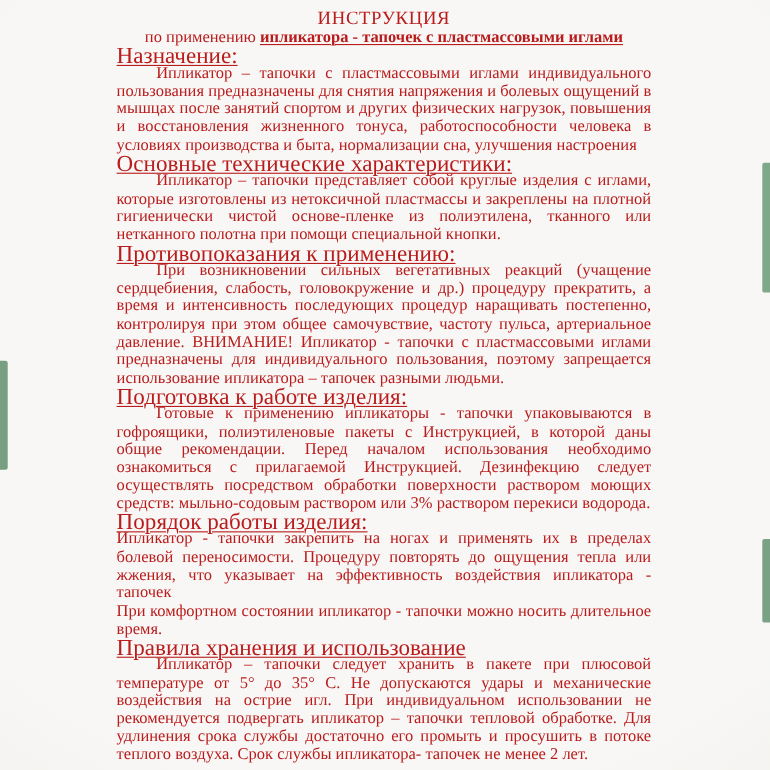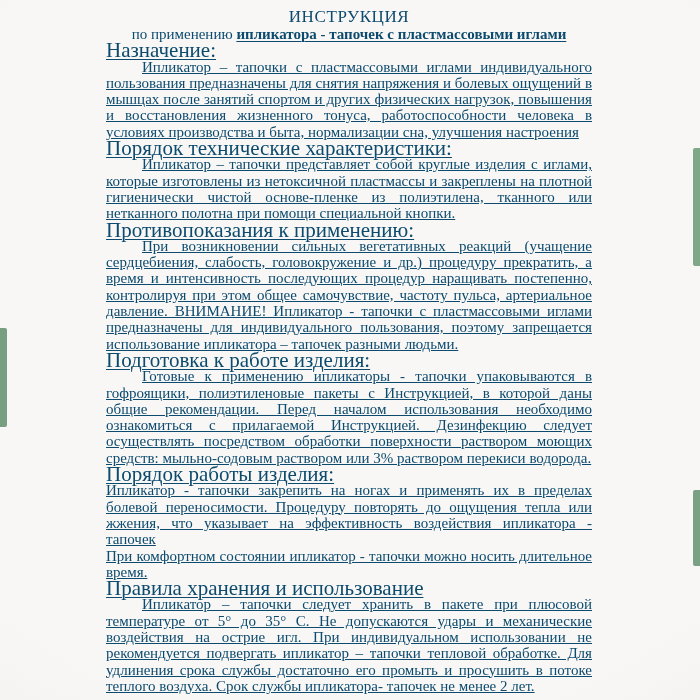--- a/index.html
+++ b/index.html
@@ -63,43 +63,42 @@
     font-size: 21px;
     line-height: 16.3px;
     font-weight: normal;
     text-decoration: underline;
     text-decoration-thickness: 1px;
     text-underline-offset: 2px;
   }
   .doc p.para {
     margin: 0;
     text-align: justify;
-    text-decoration: underline;
   }
   .doc p.para.indent { text-indent: 36px; }
 </style>
 </head>
 <body>
 
 <div class="stage" style="background-color: rgb(244, 243, 240);">
 
   <div class="edge-mark left" style="background: rgb(46, 107, 60);"></div>
   <div class="edge-mark r-top" style="background: rgb(59, 122, 73);"></div>
   <div class="edge-mark r-bot" style="background: rgb(52, 111, 66);"></div>
 
-  <div class="doc" style="color: #0c4a6e;">
+  <div class="doc" style="color: #b91c1c;">
 
     <h1>ИНСТРУКЦИЯ</h1>
 
     <p class="subtitle"><span class="prefix">по применению </span><span class="emph">ипликатора - тапочек с пластмассовыми иглами</span></p>
 
     <h2>Назначение:</h2>
     <p class="para indent">Ипликатор – тапочки с пластмассовыми иглами индивидуального пользования предназначены для снятия напряжения и болевых ощущений в мышцах после занятий спортом и других физических нагрузок, повышения и восстановления жизненного тонуса, работоспособности человека в условиях производства и быта, нормализации сна, улучшения настроения</p>
 
-    <h2>Порядок технические характеристики:</h2>
+    <h2>Основные технические характеристики:</h2>
     <p class="para indent">Ипликатор – тапочки представляет собой круглые изделия с иглами, которые изготовлены из нетоксичной пластмассы и закреплены на плотной гигиенически чистой основе-пленке из полиэтилена, тканного или нетканного полотна при помощи специальной кнопки.</p>
 
     <h2>Противопоказания к применению:</h2>
     <p class="para indent">При возникновении сильных вегетативных реакций (учащение сердцебиения, слабость, головокружение и др.) процедуру прекратить, а время и интенсивность последующих процедур наращивать постепенно, контролируя при этом общее самочувствие, частоту пульса, артериальное давление. ВНИМАНИЕ! Ипликатор - тапочки с пластмассовыми иглами предназначены для индивидуального пользования, поэтому запрещается использование ипликатора – тапочек разными людьми.</p>
 
     <h2>Подготовка к работе изделия:</h2>
     <p class="para indent">Готовые к применению ипликаторы - тапочки упаковываются в гофроящики, полиэтиленовые пакеты с Инструкцией, в которой даны общие рекомендации. Перед началом использования необходимо ознакомиться с прилагаемой Инструкцией. Дезинфекцию следует осуществлять посредством обработки поверхности раствором моющих средств: мыльно-содовым раствором или 3% раствором перекиси водорода.</p>
 
     <h2>Порядок работы изделия:</h2>
     <p class="para">Ипликатор - тапочки закрепить на ногах и применять их в пределах болевой переносимости. Процедуру повторять до ощущения тепла или жжения, что указывает на эффективность воздействия ипликатора - тапочек</p>

